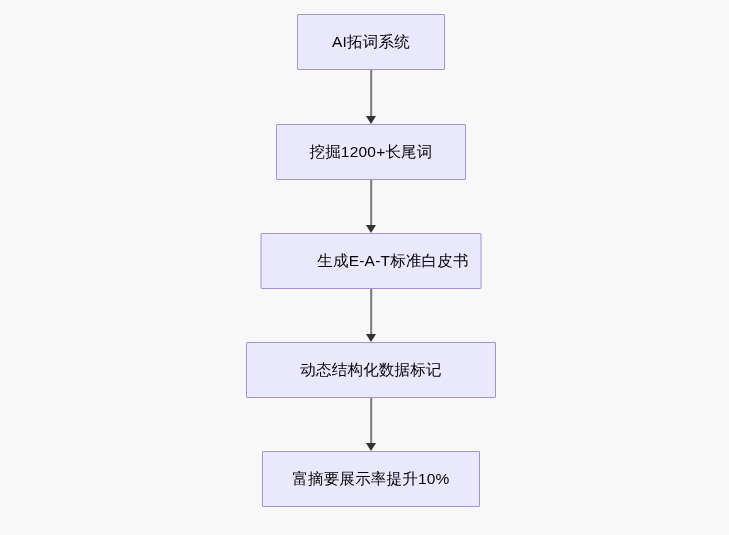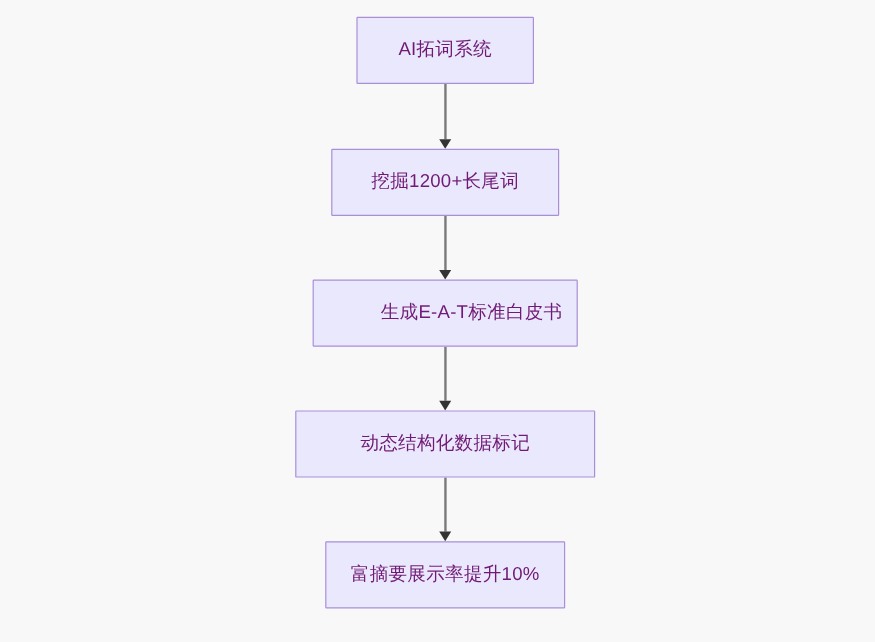--- a/index.html
+++ b/index.html
@@ -26,21 +26,21 @@
     background: #eae8fc;
     border: 1px solid #a98fd8;
     border-radius: 1px;
     display: flex;
     align-items: center;
     justify-content: center;
     transform: translateX(-50%);
   }
 
   .node-label {
-    color: #701a75;
+    color: #000000;
     font-size: 15.5px;
     line-height: 1;
     letter-spacing: 0.2px;
     white-space: nowrap;
     text-align: center;
   }
 
   .edge {
     position: absolute;
     transform: translateX(-50%);
@@ -100,17 +100,17 @@
   </div>
 
   <div class="node-box" style="left:371px; top:233px; width:221px; height:56px;padding-left:44px;">
     <span class="node-label">生成E-A-T标准白皮书</span>
   </div>
 
   <div class="node-box" style="left:371px; top:342px; width:250px; height:56px;">
     <span class="node-label">动态结构化数据标记</span>
   </div>
 
-  <div class="node-box" style="left:371px; top:451px; width:200px; height:56px;">
+  <div class="node-box" style="left:371px; top:451px; width:218px; height:56px;">
     <span class="node-label">富摘要展示率提升10%</span>
   </div>
 
 </div>
 
 </body></html>

